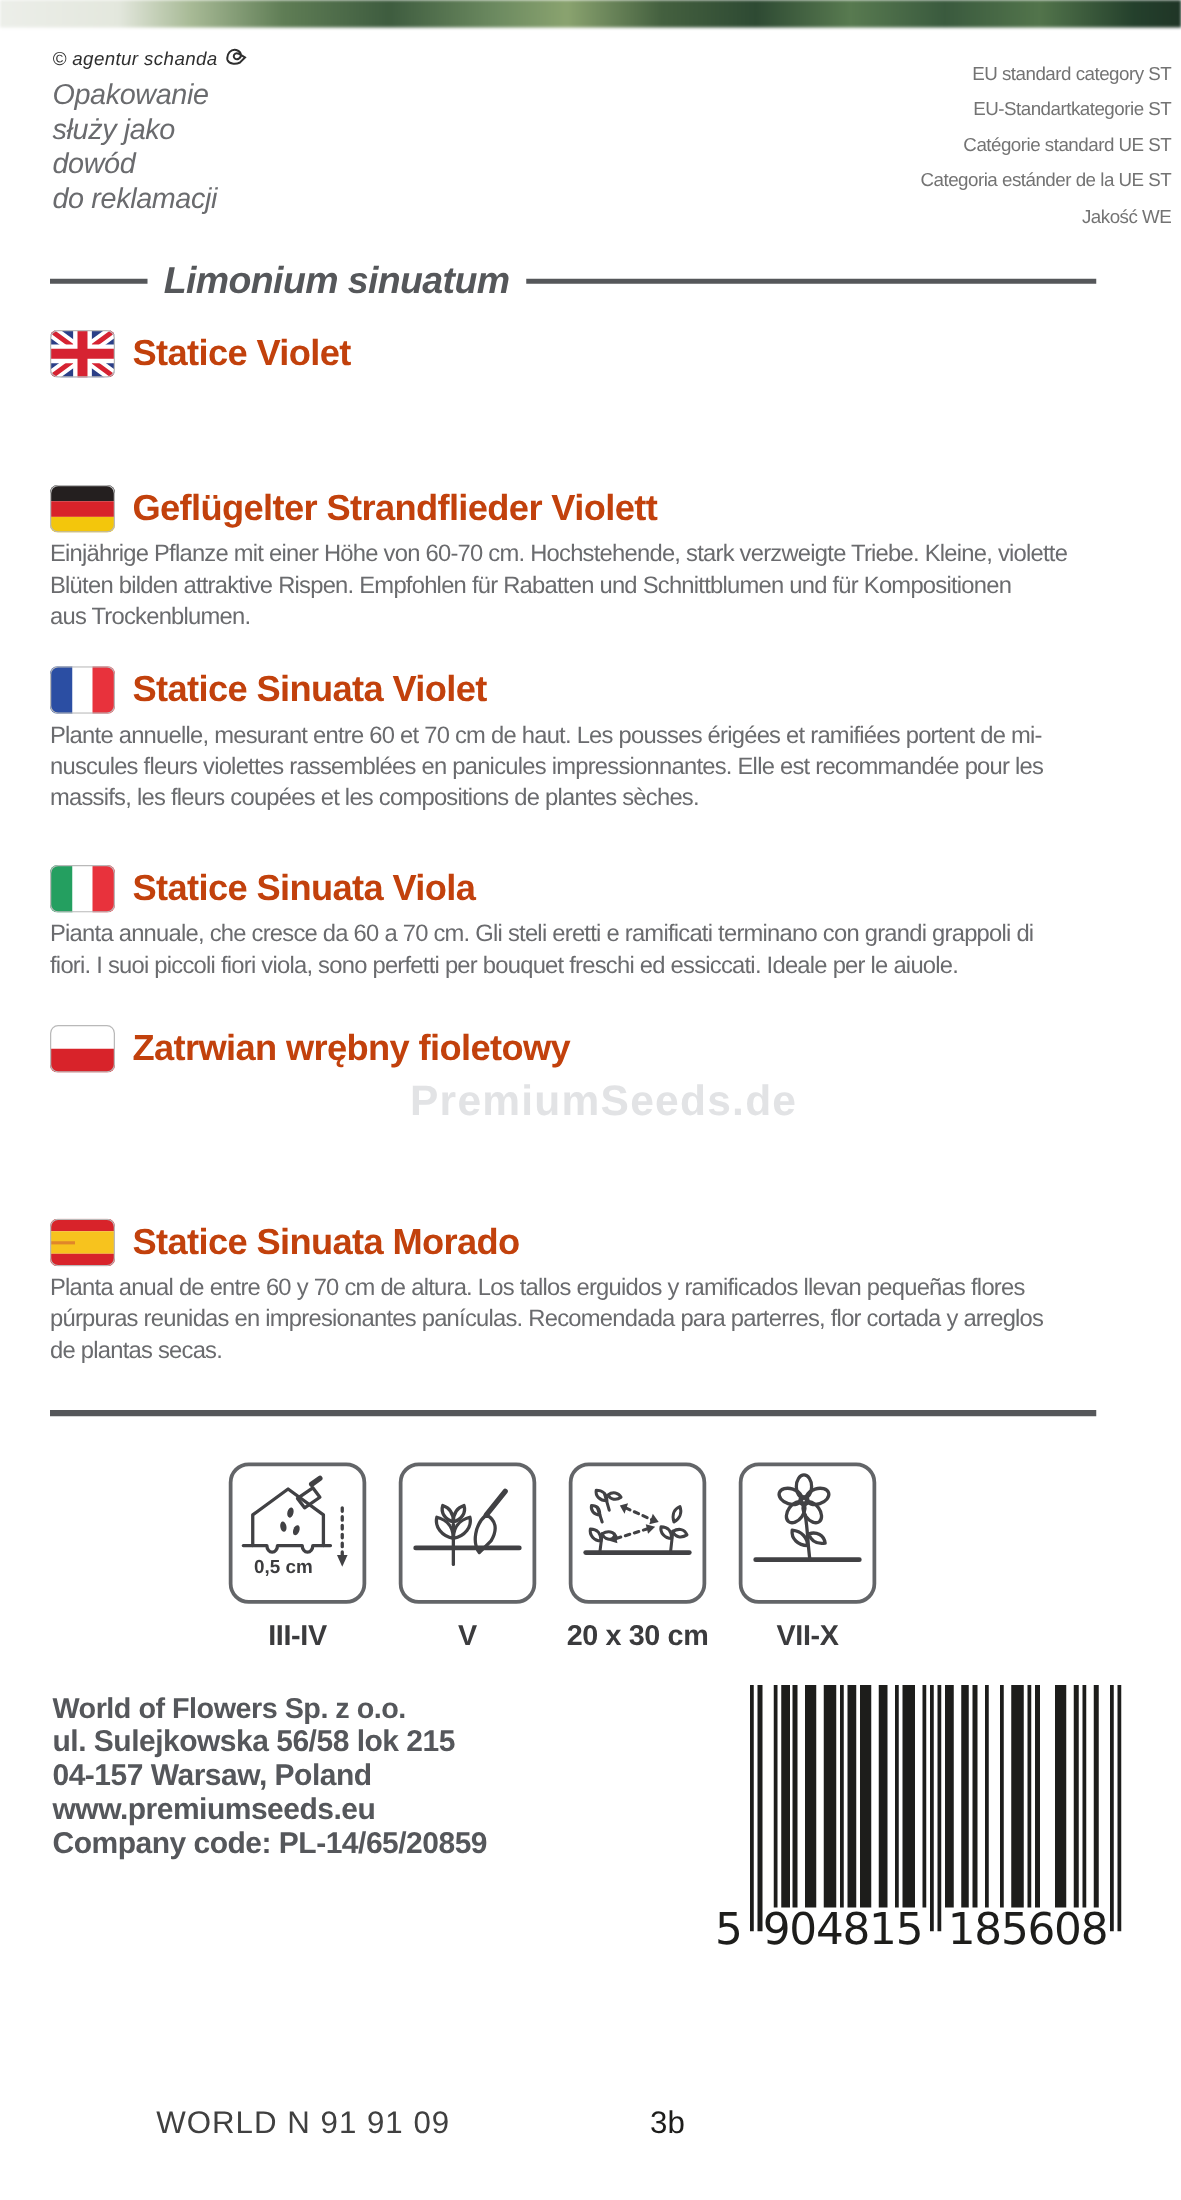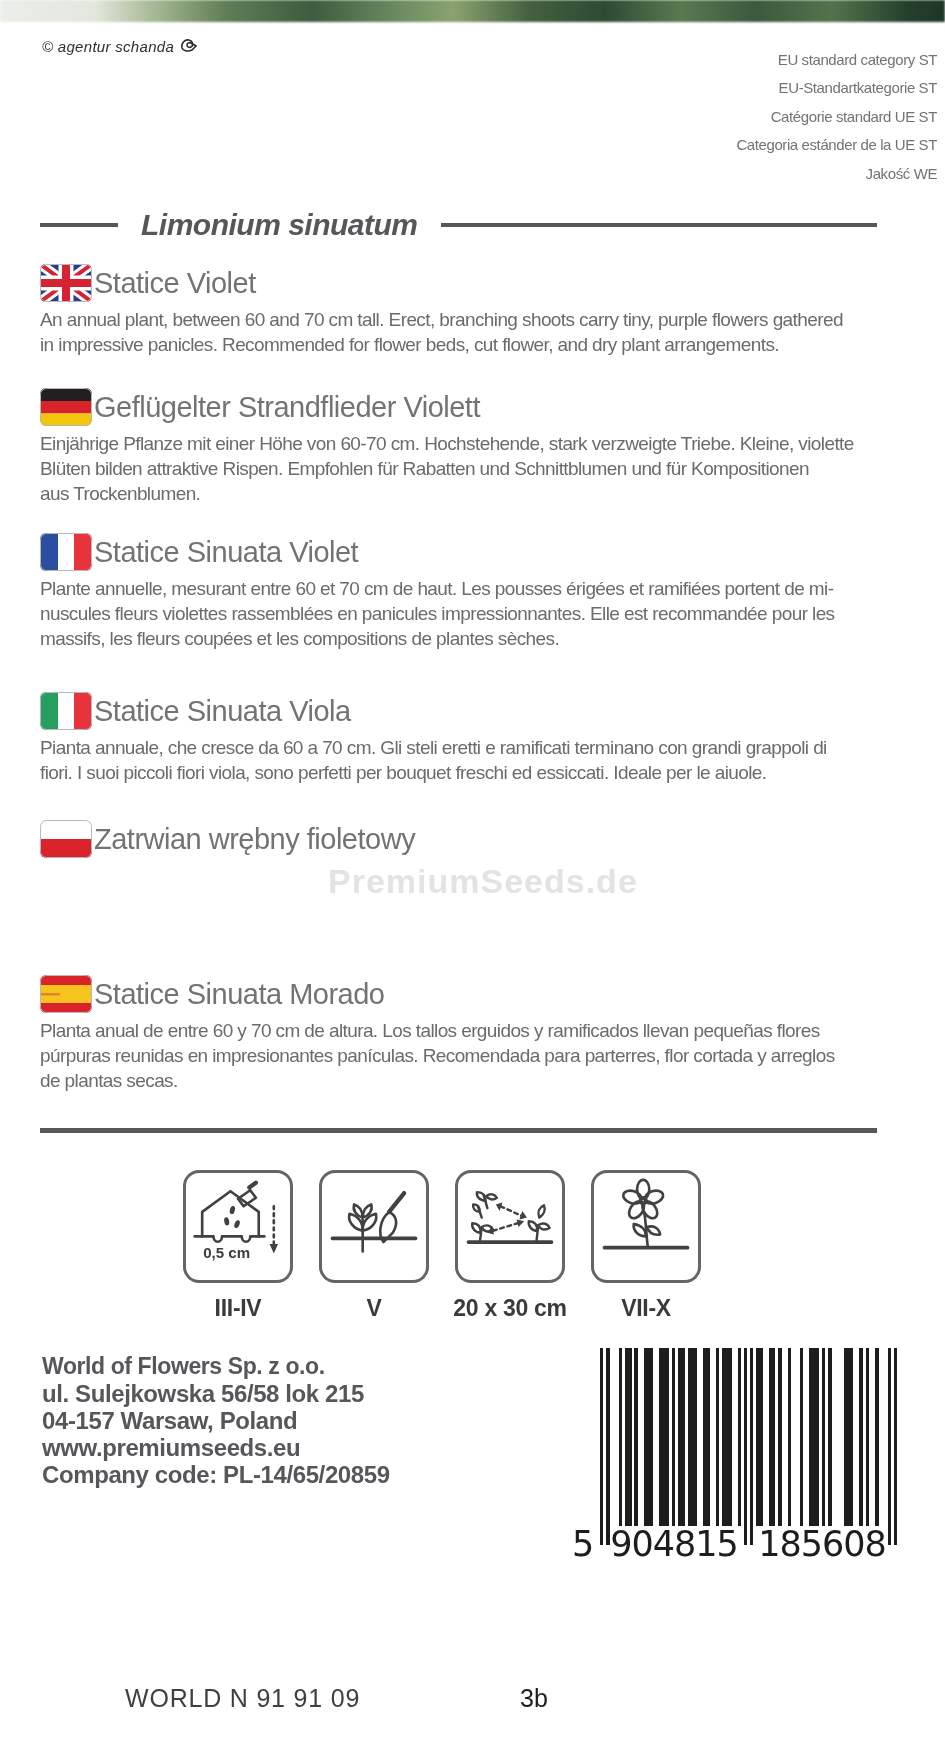--- a/index.html
+++ b/index.html
@@ -19,32 +19,32 @@
   }
   .claim{
     position:absolute;left:42px;top:62px;font-size:23px;font-style:italic;
     color:#6a6b6e;line-height:27.5px;white-space:pre-line;letter-spacing:-.3px;
   }
   .eu-block{
     position:absolute;right:8px;top:46px;text-align:right;font-size:15px;
     color:#737373;line-height:28.4px;letter-spacing:-.4px;
   }
   .title-row{
-    position:absolute;left:40px;top:208px;width:837px;display:flex;align-items:center;gap:10px;
+    position:absolute;left:40px;top:208px;width:837px;display:flex;align-items:center;
   }
   .title-rule{height:4px;background:#55575a;}
   .rule-left{width:78px;margin-right:13px;}
   .rule-right{flex:1;margin-left:13px;}
   .page-title{
     font-size:30px;font-weight:bold;font-style:italic;color:#55575a;letter-spacing:-.5px;white-space:nowrap;
   }
   .lang-section{position:absolute;left:40px;width:837px;z-index:1;}
   .sec-head{display:flex;align-items:center;}
   .flag{flex:0 0 auto;display:block;}
-  .sec-title{margin-left:2px;font-size:29px;font-weight:normal;color:#737373;letter-spacing:-.5px;white-space:nowrap;}
+  .sec-title{margin-left:14px;font-size:29px;font-weight:bold;color:#c2410c;letter-spacing:-.5px;white-space:nowrap;}
   .sec-text{
     margin-top:5px;font-size:19px;line-height:25px;color:#6a6b6e;
     letter-spacing:-.6px;white-space:pre-line;
   }
   .watermark{
     position:absolute;left:328px;top:862px;z-index:2;font-size:34px;letter-spacing:1px;
     color:rgba(208,210,213,.62);font-weight:bold;pointer-events:none;
   }
   .divider{position:absolute;left:40px;top:1128px;width:837px;height:5px;background:#55575a;}
   .icons-row{position:absolute;left:183px;top:1170px;display:flex;gap:26px;justify-content:center;}
@@ -77,20 +77,24 @@
 
   <div class="copyright">
     <span>© agentur schanda</span>
     <span>
       <svg width="18" height="14" viewBox="0 0 18 14">
           <path d="M2,10 C1,5 5,1 9,2 C13,3 14,7 11,9 C9,10 7,9 7,7 C7,5 9,4 11,5 L16,8 L12,12 C8,14 3,13 2,10 Z" fill="none" stroke="#2e2e2e" stroke-width="1.6"></path>
         </svg>
     </span>
   </div>
 
+  <div class="claim">Opakowanie
+służy jako
+dowód
+do reklamacji</div>
 
   <div class="eu-block">
     <div>EU standard category ST</div>
     <div>EU-Standartkategorie ST</div>
     <div>Catégorie standard UE ST</div>
     <div>Categoria estánder de la UE ST</div>
     <div>Jakość WE</div>
   </div>
 
   <div class="title-row">
@@ -111,22 +115,20 @@
           <rect width="52" height="38" fill="#2b3f87"></rect>
           <path d="M0,0 L52,38 M52,0 L0,38" stroke="#ffffff" stroke-width="10"></path>
           <path d="M0,0 L52,38 M52,0 L0,38" stroke="#d62332" stroke-width="4"></path>
           <path d="M26,0 V38 M0,19 H52" stroke="#ffffff" stroke-width="15"></path>
           <path d="M26,0 V38 M0,19 H52" stroke="#d62332" stroke-width="8"></path>
         </g>
         <rect x="0.5" y="0.5" width="51" height="37" rx="6" fill="none" stroke="#b9b9b9"></rect>
       </svg>
       <div class="sec-title">Statice Violet</div>
     </div>
-    <div class="sec-text">An annual plant, between 60 and 70 cm tall. Erect, branching shoots carry tiny, purple flowers gathered
-in impressive panicles. Recommended for flower beds, cut flower, and dry plant arrangements.</div>
   </div>
 
   <div class="lang-section" style="top:388px">
     <div class="sec-head">
       <svg class="flag" width="52" height="38" viewBox="0 0 52 38">
         <defs>
             <clipPath id="dec">
               <rect width="52" height="38" rx="6"></rect>
             </clipPath>
           </defs>

